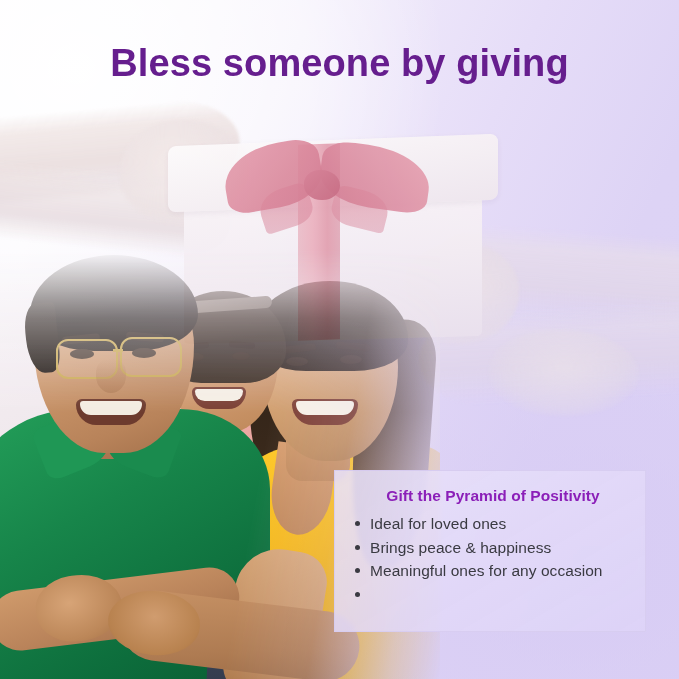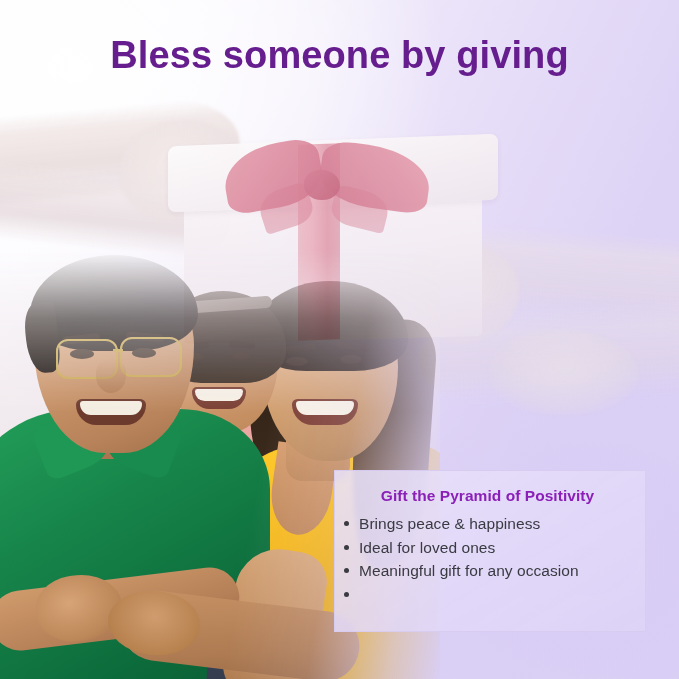--- a/index.html
+++ b/index.html
@@ -391,33 +391,34 @@
     text-align: center;
     z-index: 6;
   }
   #headline .line {
     display: block;
     font-size: 38px;
     line-height: 1.12;
     font-weight: 600;
     letter-spacing: 0.1px;
     color: #661E8E;
+    margin-top: 8px;
   }
 
   
   #infocard {
     position: absolute;
     left: 334px;
     top: 470px;
     width: 312px;
     height: 162px;
     background: linear-gradient(150deg, rgba(233,226,250,0.88) 0%, rgba(226,217,248,0.86) 55%, rgba(222,212,247,0.84) 100%);
     border: 1px solid rgba(214,203,240,0.9);
     z-index: 6;
-    padding: 14px 12px 10px 7px;
+    padding: 14px 12px 10px 18px;
     box-sizing: border-box;
     backdrop-filter: blur(2px);
   }
   #card-title {
     text-align: center;
     font-size: 15.5px;
     font-weight: 700;
     color: #8B1FB8;
     margin: 2px 0 7px 0;
     letter-spacing: 0.05px;
@@ -527,20 +528,20 @@
     <div class="ph hug-hand-b"></div>
   </div>
 
   <div id="headline">
     <span class="line">Bless someone by giving</span>
   </div>
 
   <div id="infocard">
     <div id="card-title">Gift the Pyramid of Positivity</div>
     <ul id="card-list">
+      <li><span class="bullet"></span><span>Ideal for loved ones</span></li>
       <li><span class="bullet"></span><span>Brings peace &amp; happiness</span></li>
-      <li><span class="bullet"></span><span>Ideal for loved ones</span></li>
-      <li><span class="bullet"></span><span>Meaningful gift for any occasion</span></li>
+      <li><span class="bullet"></span><span>Meaningful ones for any occasion</span></li>
       <li><span class="bullet"></span></li>
     </ul>
   </div>
 
 </div>
 
 </body></html>

